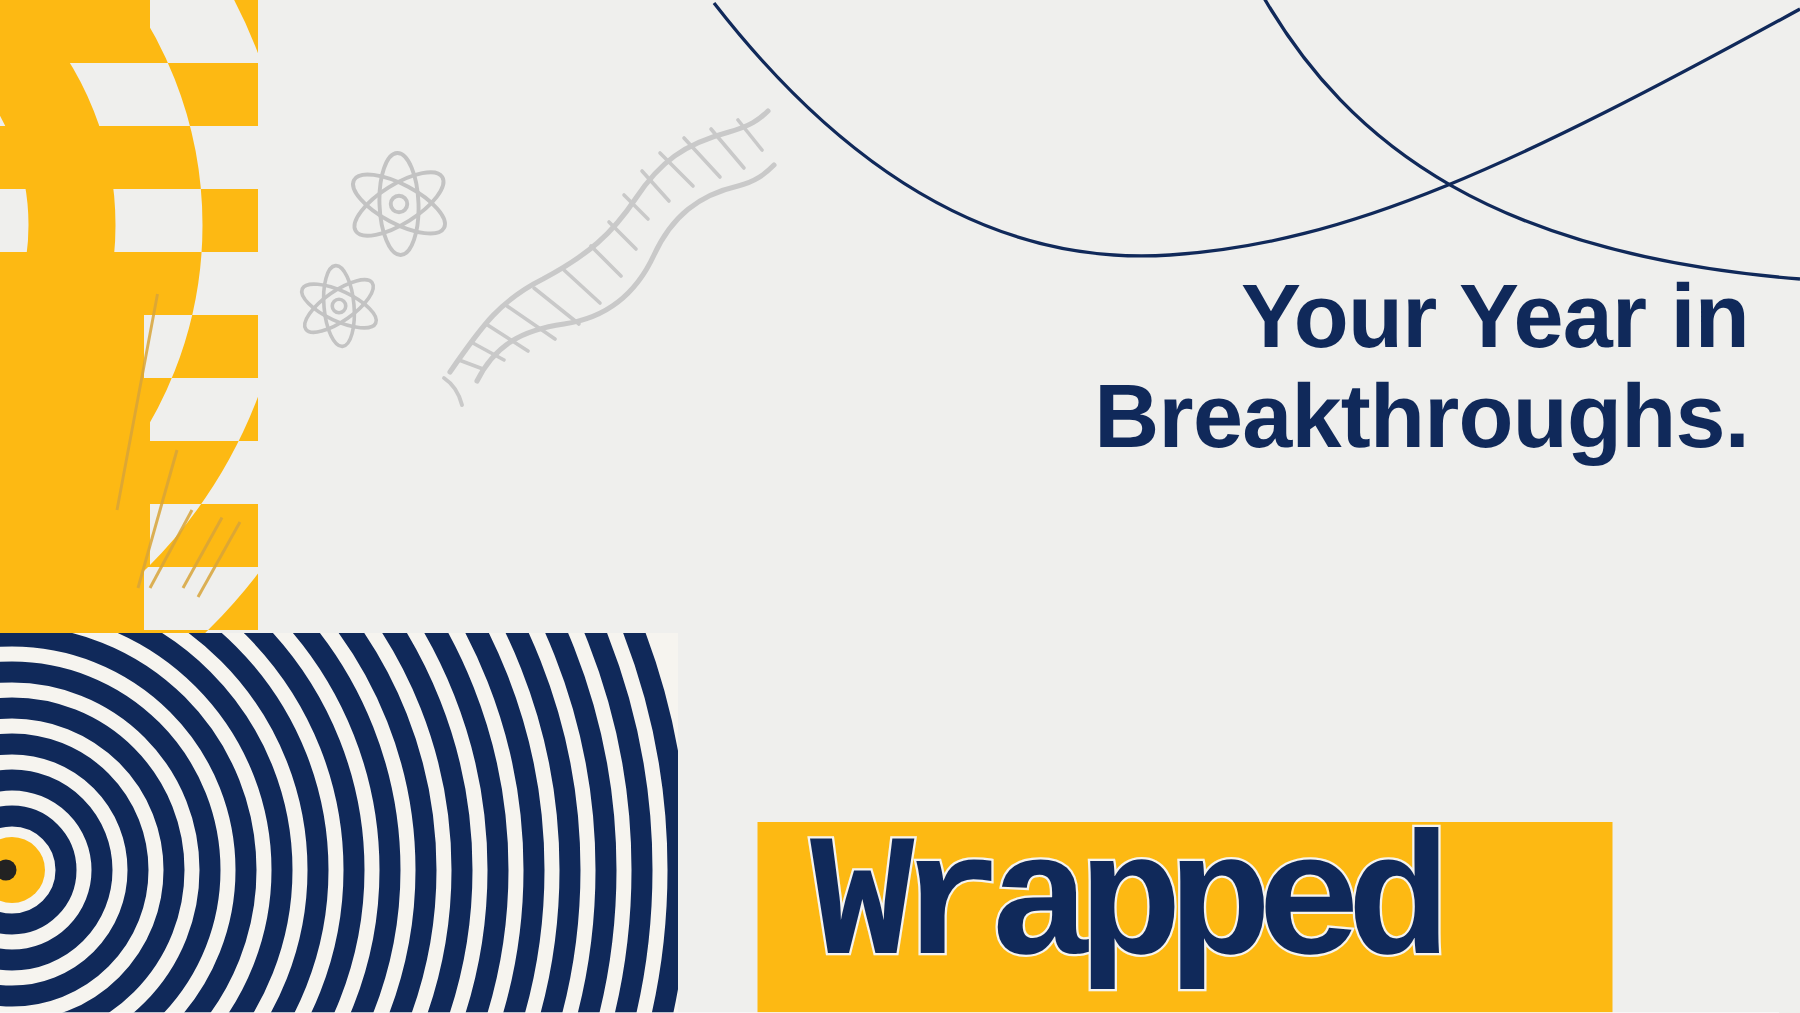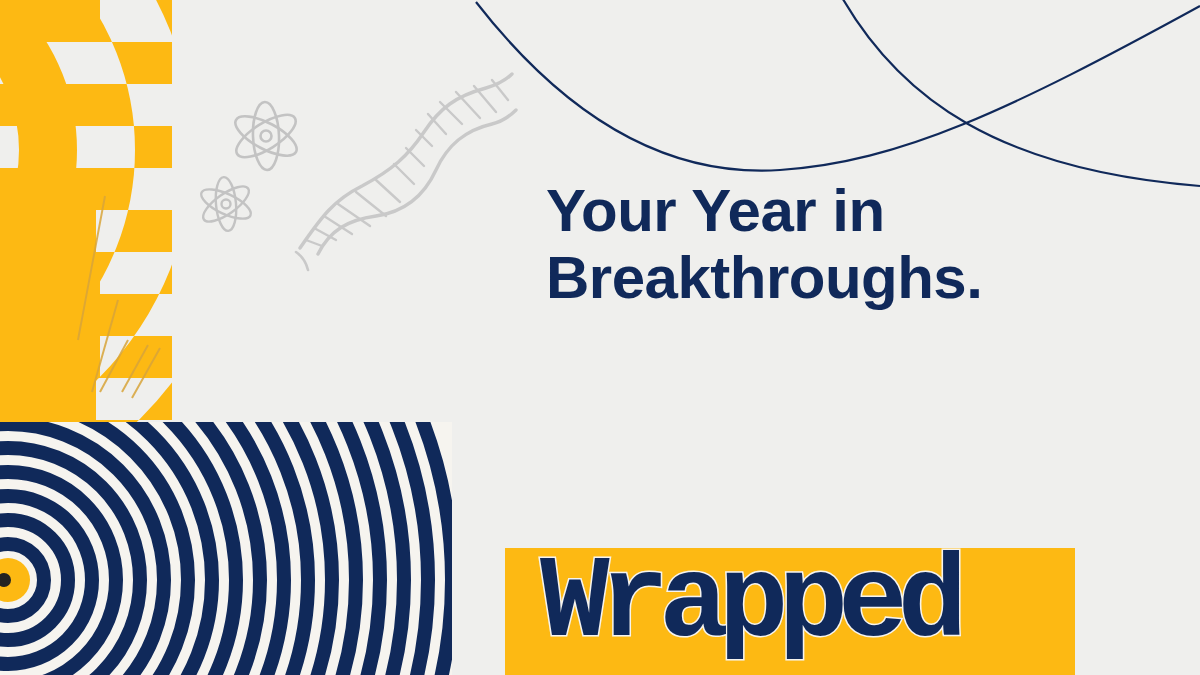--- a/index.html
+++ b/index.html
@@ -7,20 +7,21 @@
     padding: 0;
     background: #ffffff;
   }
   #canvas {
     position: relative;
     width: 1200px;
     height: 675px;
     overflow: hidden;
     background: #efefed;
     font-family: "Liberation Sans", sans-serif;
+    text-align: right;
   }
   .layer {
     position: absolute;
     top: 0;
     left: 0;
     width: 1200px;
     height: 675px;
   }
 
   

